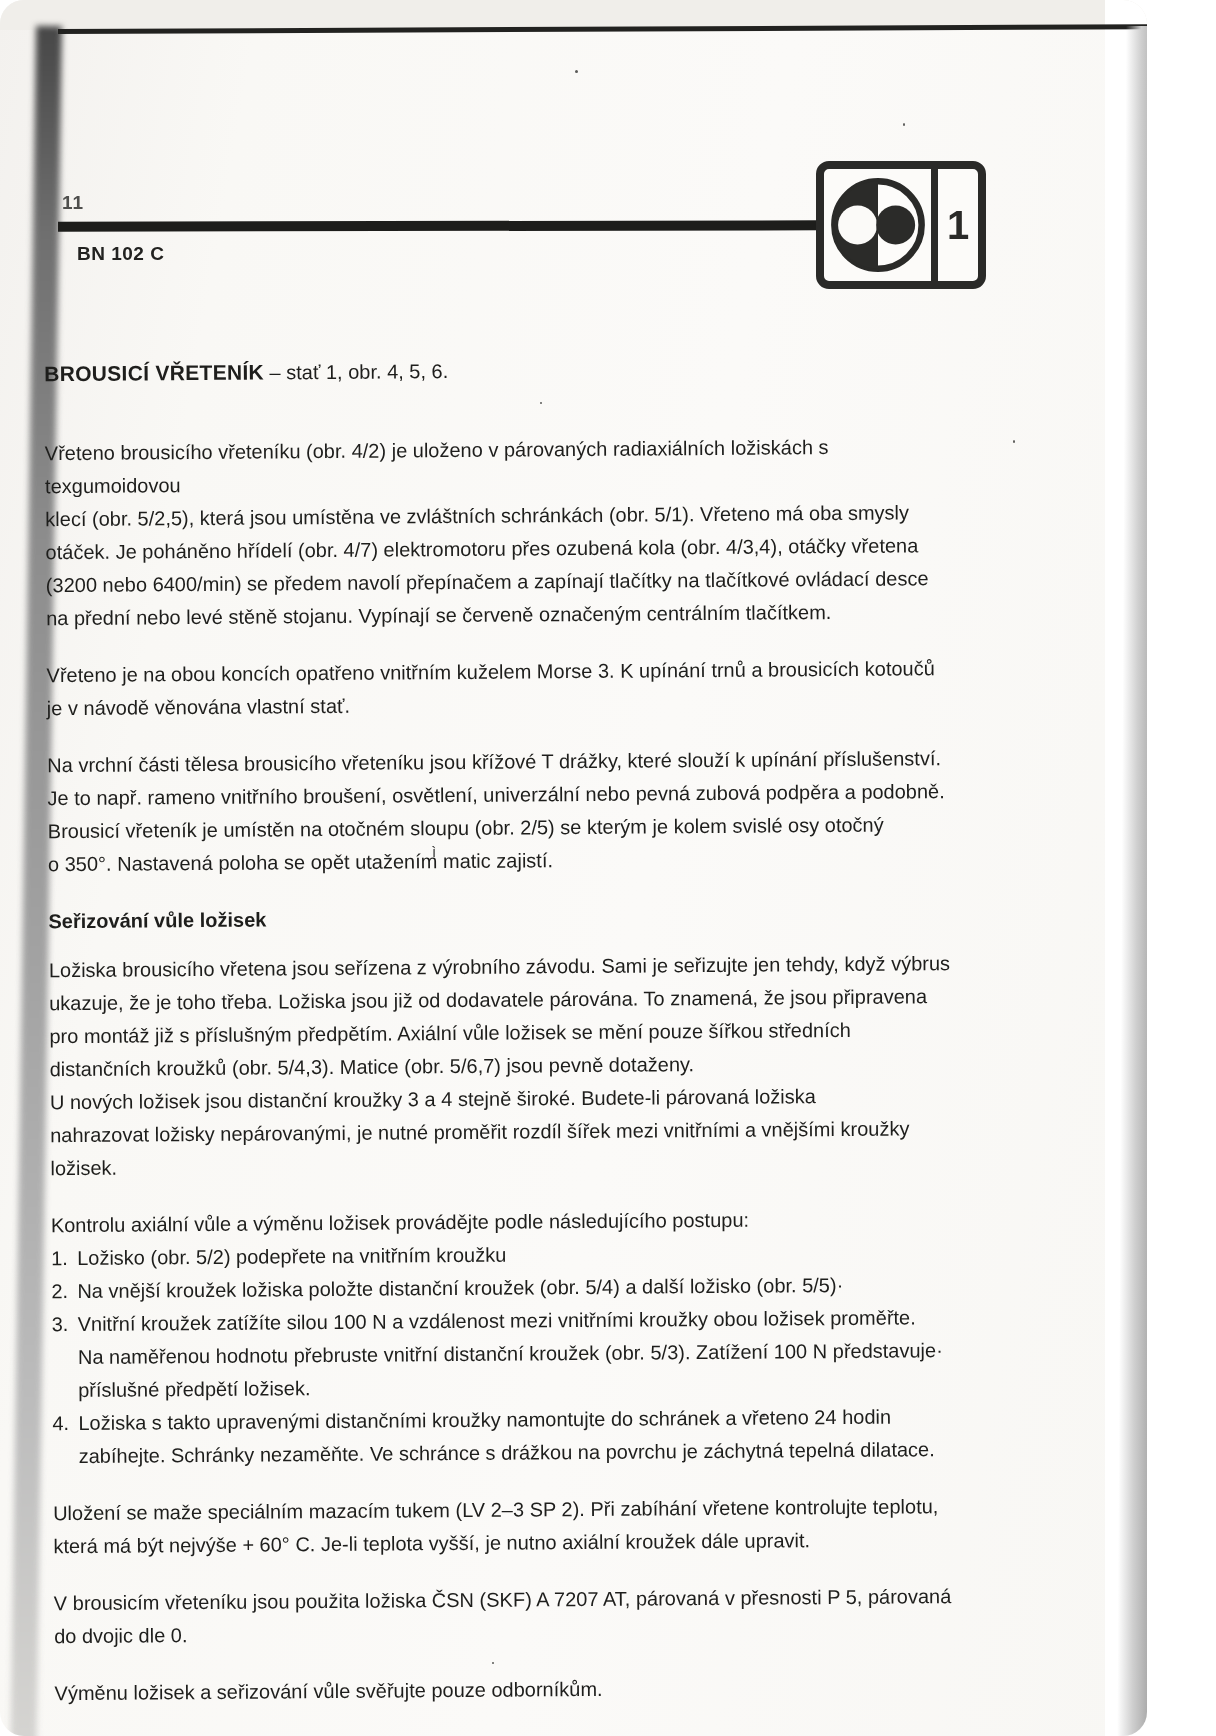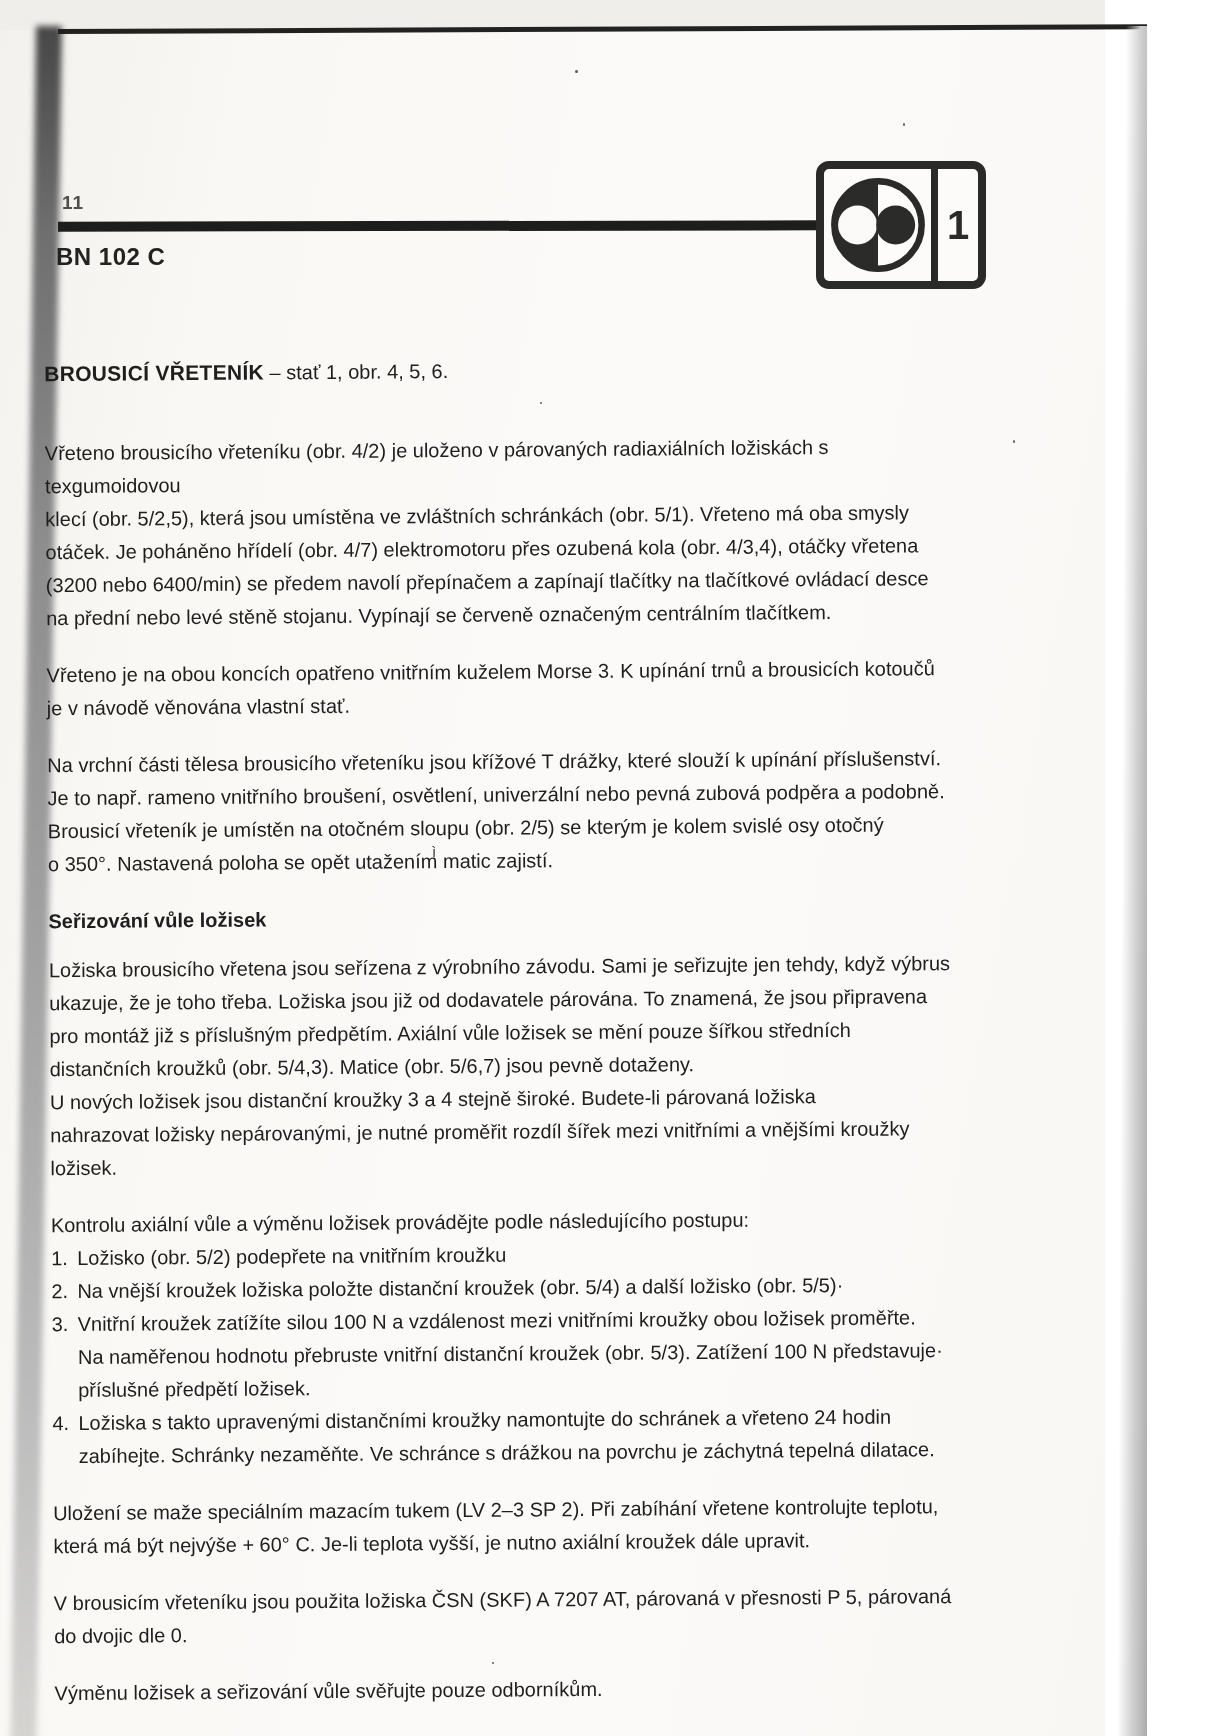--- a/index.html
+++ b/index.html
@@ -6,20 +6,21 @@
   html, body { background: #ffffff; }
   body { font-family: "Liberation Sans", "DejaVu Sans", sans-serif; }
 
   .scan {
     position: relative;
     width: 1147px;
     height: 1736px;
     overflow: hidden;
     background: linear-gradient(100deg, #f3f1ee 0%, #f9f8f5 18%, #fbfaf8 55%, #f8f7f4 100%);
     color: #1f1f1f;
+    border-radius: 24px;
   }
 
   
   .bg-top {
     position: absolute; left: 0; top: 0; width: 1180px; height: 30px;
     background: #f0eeea;
   }
   
   .bg-right {
     position: absolute; right: 0; top: 0; width: 42px; height: 100%;
@@ -62,21 +63,21 @@
     position: absolute; left: 62px; top: 192px;
     font-size: 19px; font-weight: 600; color: #4e4e4c; letter-spacing: 1px;
   }
   .rule {
     position: absolute; left: 58px; top: 221px; width: 760px; height: 10px;
     background: #1d1d1b;
     transform: rotate(-0.1deg);
   }
   .doccode {
     position: absolute; left: 56px; top: 243px;
-    font-size: 24px; font-weight: 700; color: #222220; letter-spacing: 0.5px;
+    font-size: 19px; font-weight: 700; color: #222220; letter-spacing: 0.5px; padding-left: 21px;
   }
 
   
   .logo {
     position: absolute; left: 816px; top: 161px; width: 170px; height: 128px;
     border: 8px solid #2a2a28; border-radius: 13px;
     background: #fcfbf9;
     display: flex; align-items: stretch;
   }
   .logo-circle-cell { flex: 1; display: flex; align-items: center; justify-content: center; }

